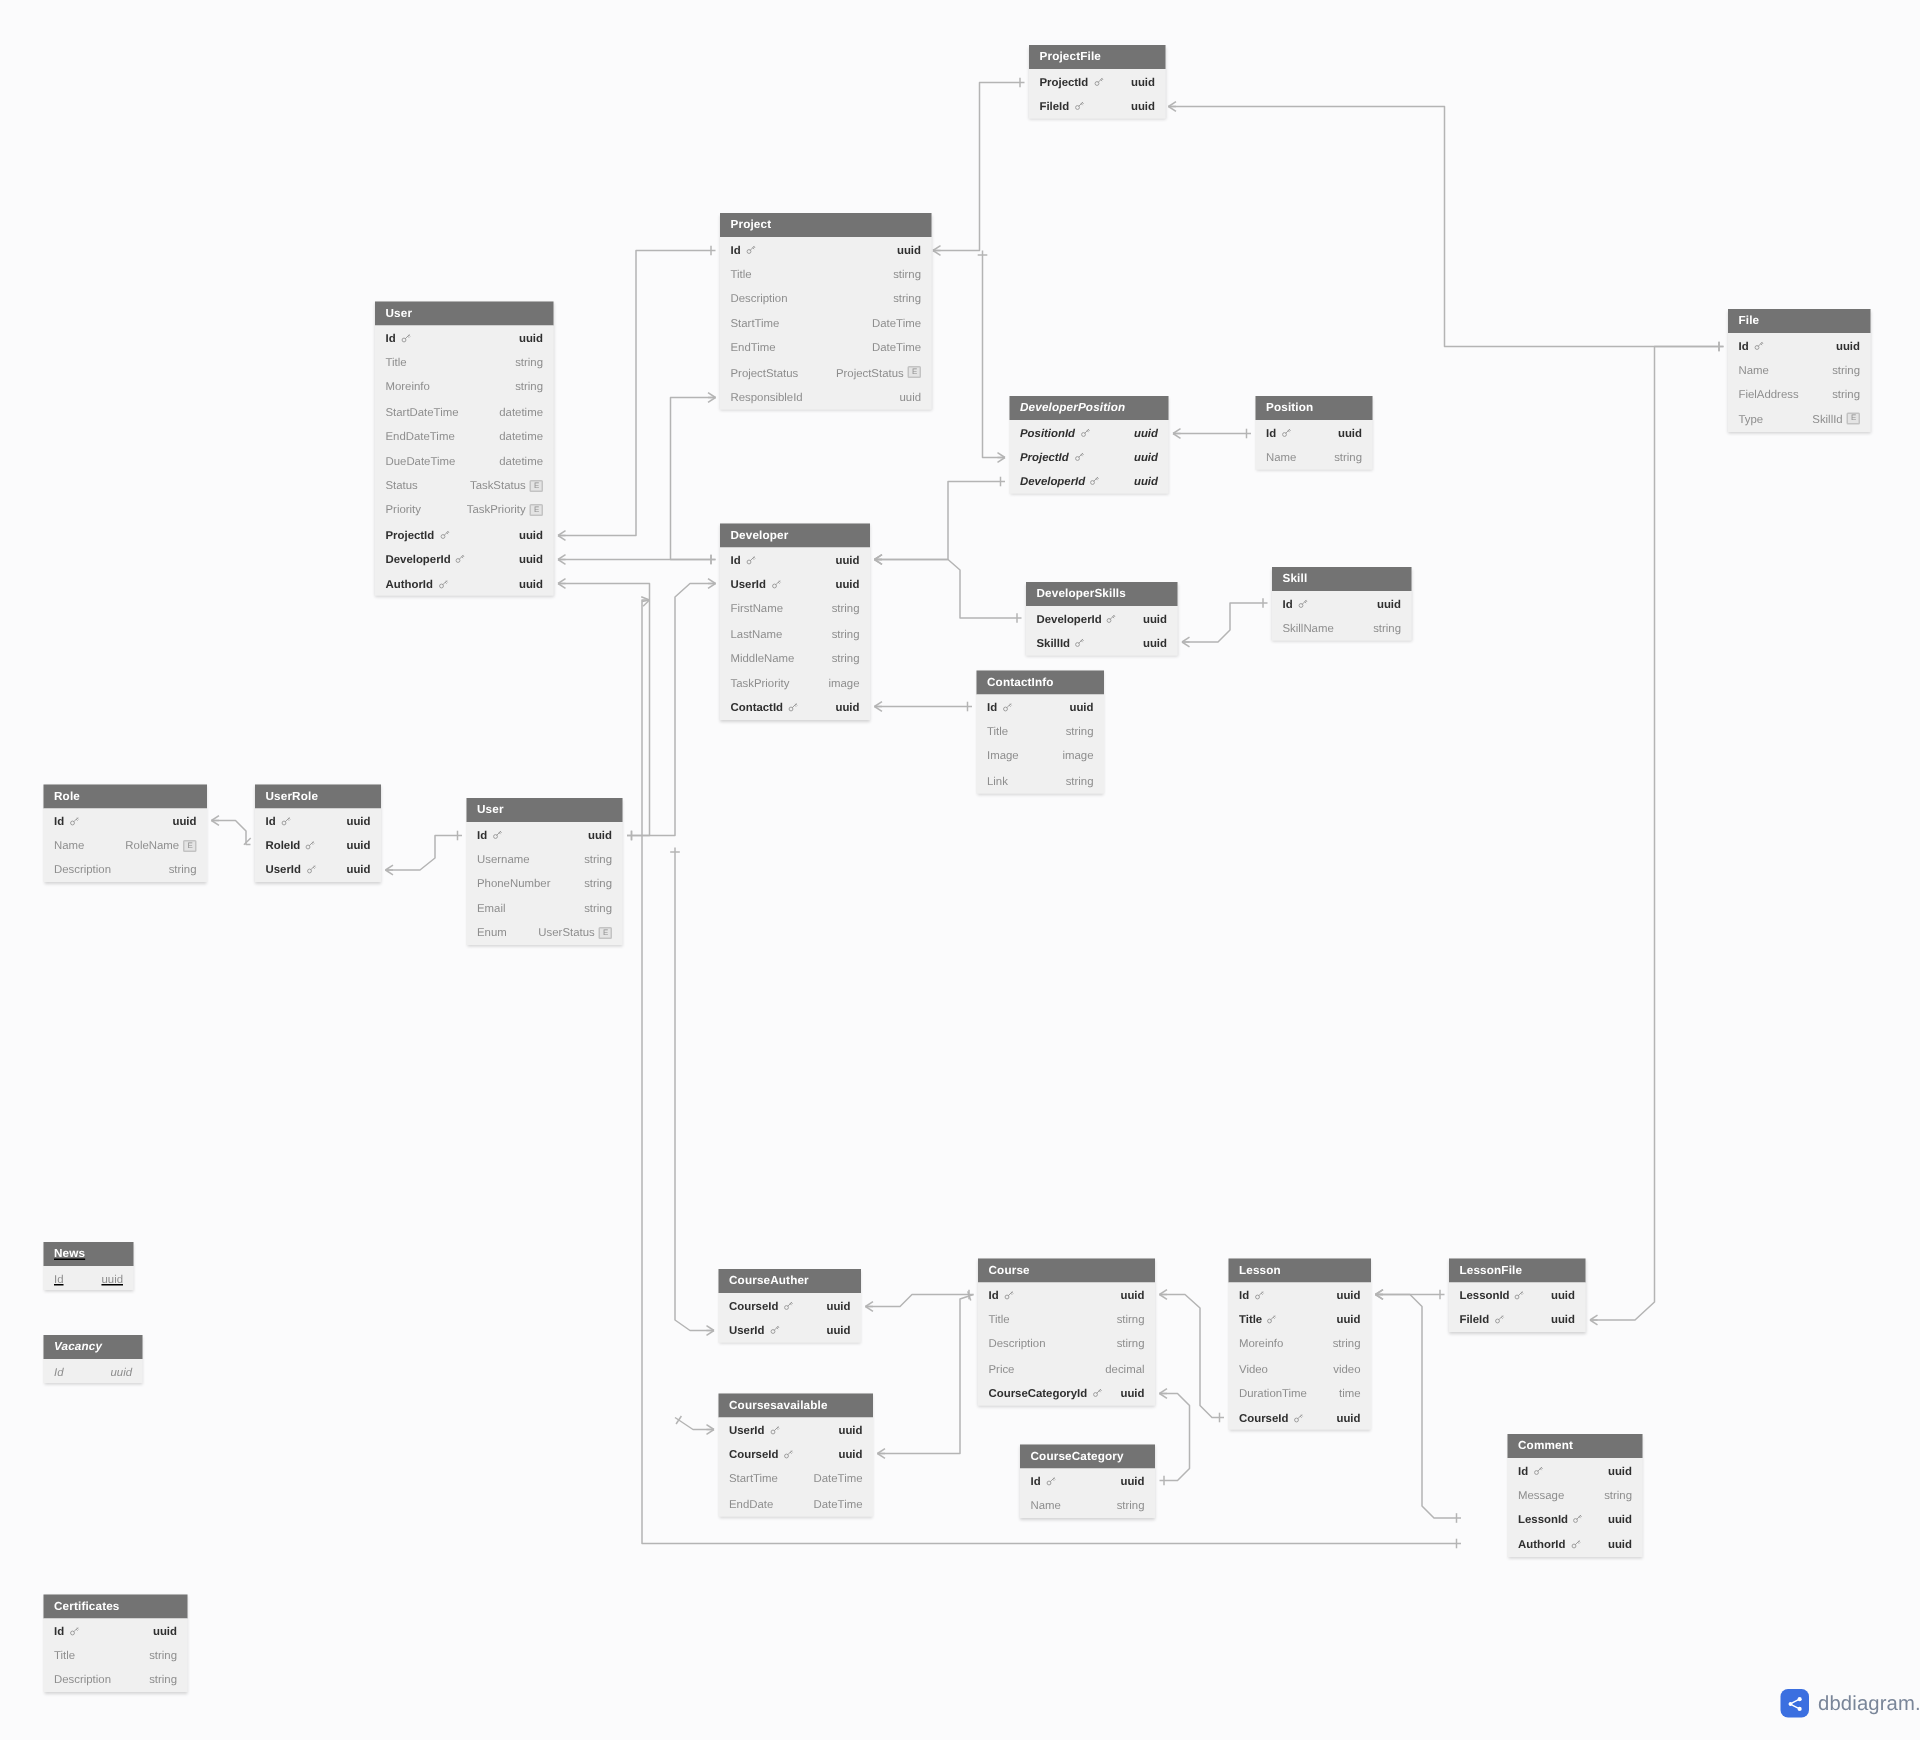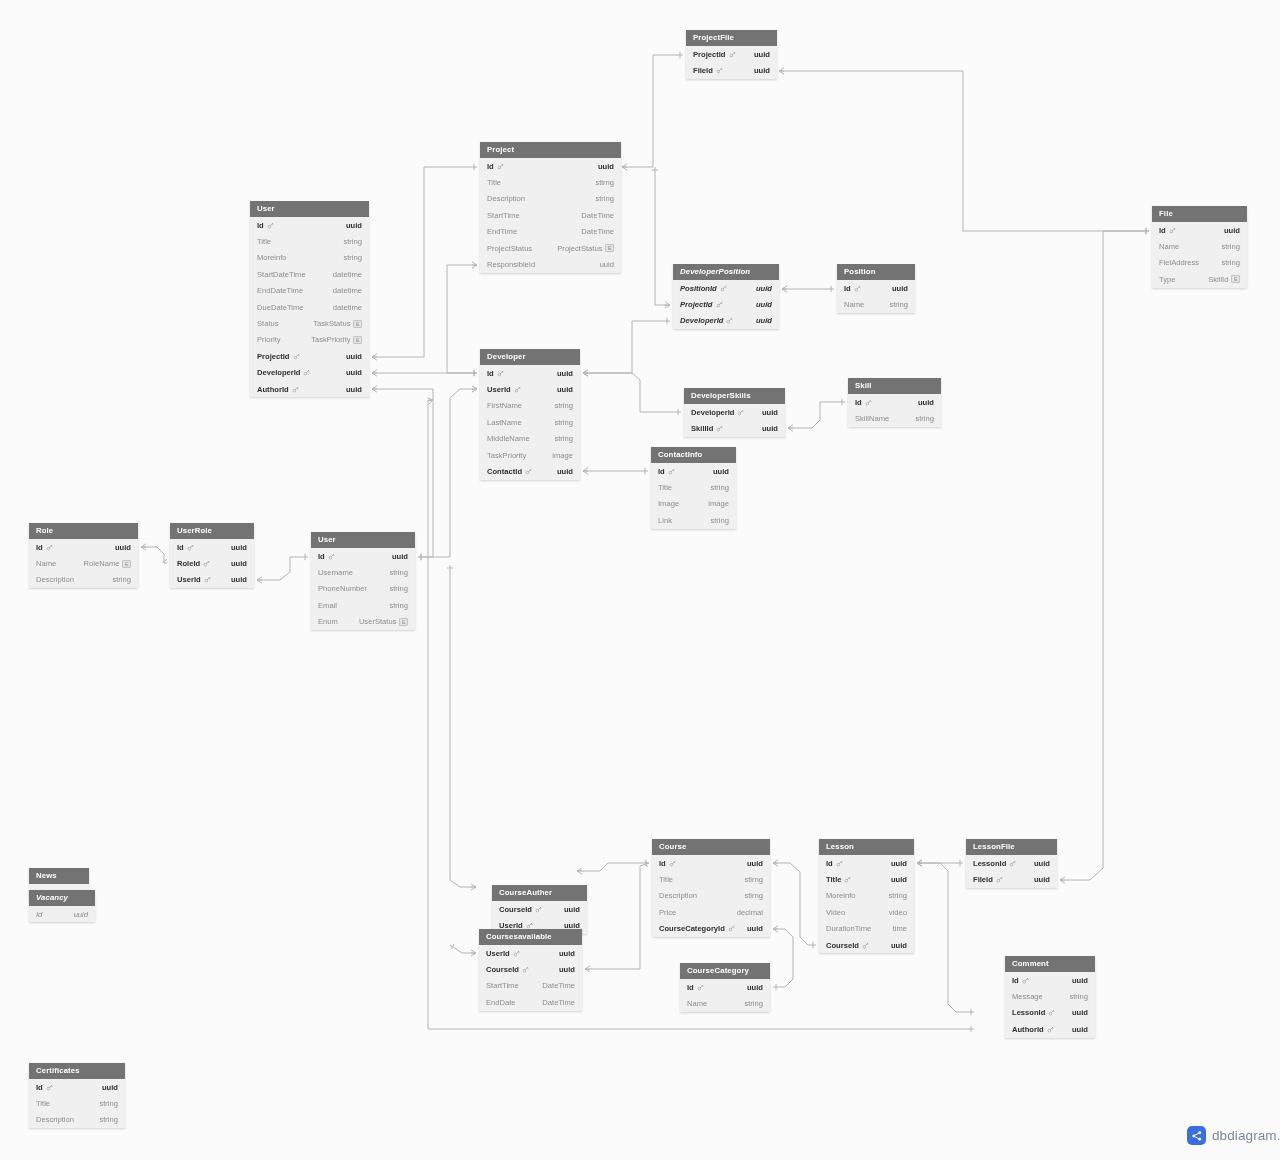--- a/index.html
+++ b/index.html
@@ -966,21 +966,21 @@
         <div class="row">
           <span class="fname">
             <span>Enum</span>
           </span>
           <span class="ftype">
             <span>UserStatus</span>
             <span class="enum-badge">E</span>
           </span>
         </div>
       </div>
-      <div class="table" style="left: 29px; top: 868px; width: 60px;">
+      <div class="table" style="left: 29px; top: 828px; width: 60px; text-decoration: underline;">
         <div class="table-header">News</div>
         <div class="row">
           <span class="fname">
             <span>Id</span>
           </span>
           <span class="ftype">
             <span>uuid</span>
           </span>
         </div>
       </div>
@@ -1143,21 +1143,21 @@
                 <circle cx="8" cy="16" r="4.4" fill="none" stroke="#7d7d7d" stroke-width="2"></circle>
                 <path d="M11.2 12.8 L20 4 M16.5 7.5 L19 10 M19 4.8 L21.4 7.2" fill="none" stroke="#7d7d7d" stroke-width="2" stroke-linecap="round"></path>
               </svg>
             </span>
           </span>
           <span class="ftype">
             <span>uuid</span>
           </span>
         </div>
       </div>
-      <div class="table" style="left: 492px; top: 846px; width: 95px; margin-top: 39px;">
+      <div class="table" style="left: 479px; top: 846px; width: 95px;">
         <div class="table-header">CourseAuther</div>
         <div class="row pk">
           <span class="fname">
             <span>CourseId</span>
             <span class="key-icon">
               <svg viewBox="0 0 24 24" width="7" height="7">
                 <circle cx="8" cy="16" r="4.4" fill="none" stroke="#7d7d7d" stroke-width="2"></circle>
                 <path d="M11.2 12.8 L20 4 M16.5 7.5 L19 10 M19 4.8 L21.4 7.2" fill="none" stroke="#7d7d7d" stroke-width="2" stroke-linecap="round"></path>
               </svg>
             </span>

